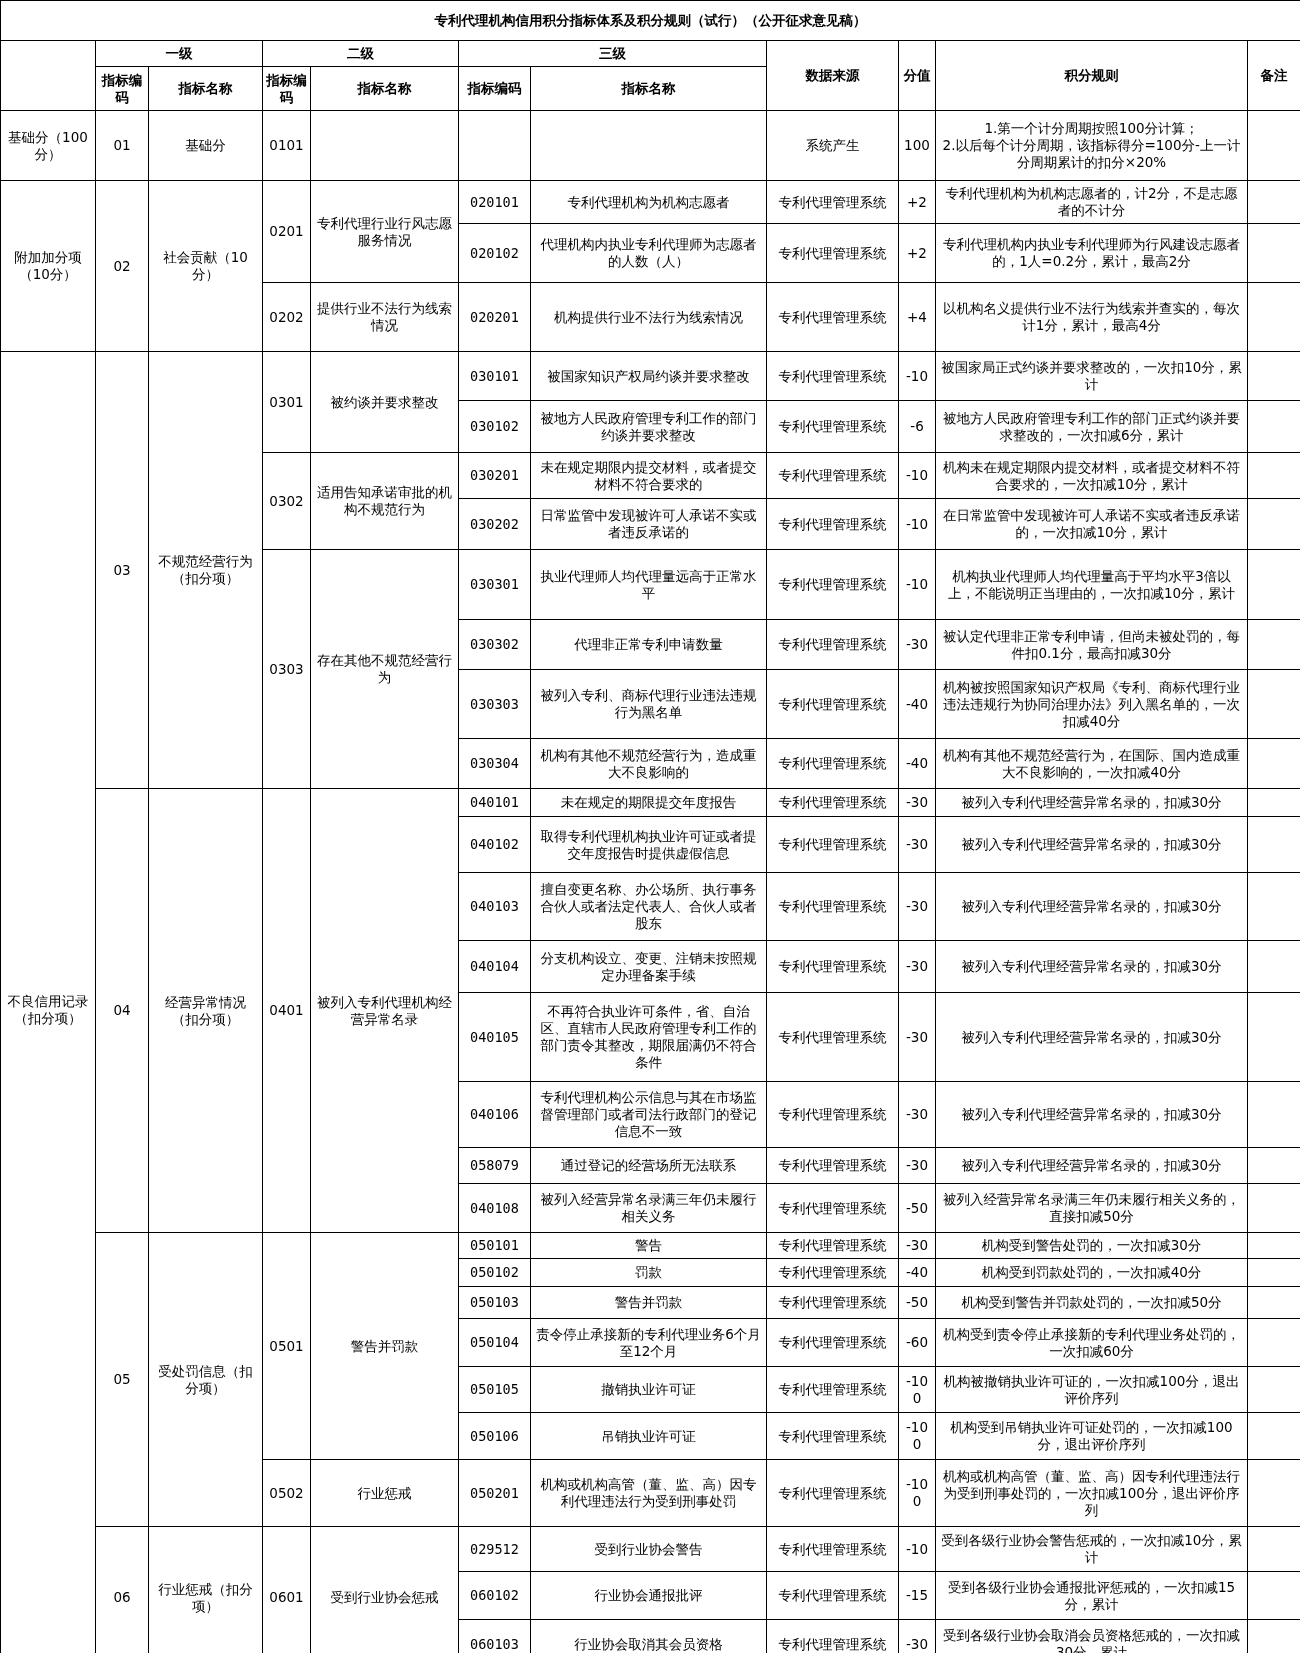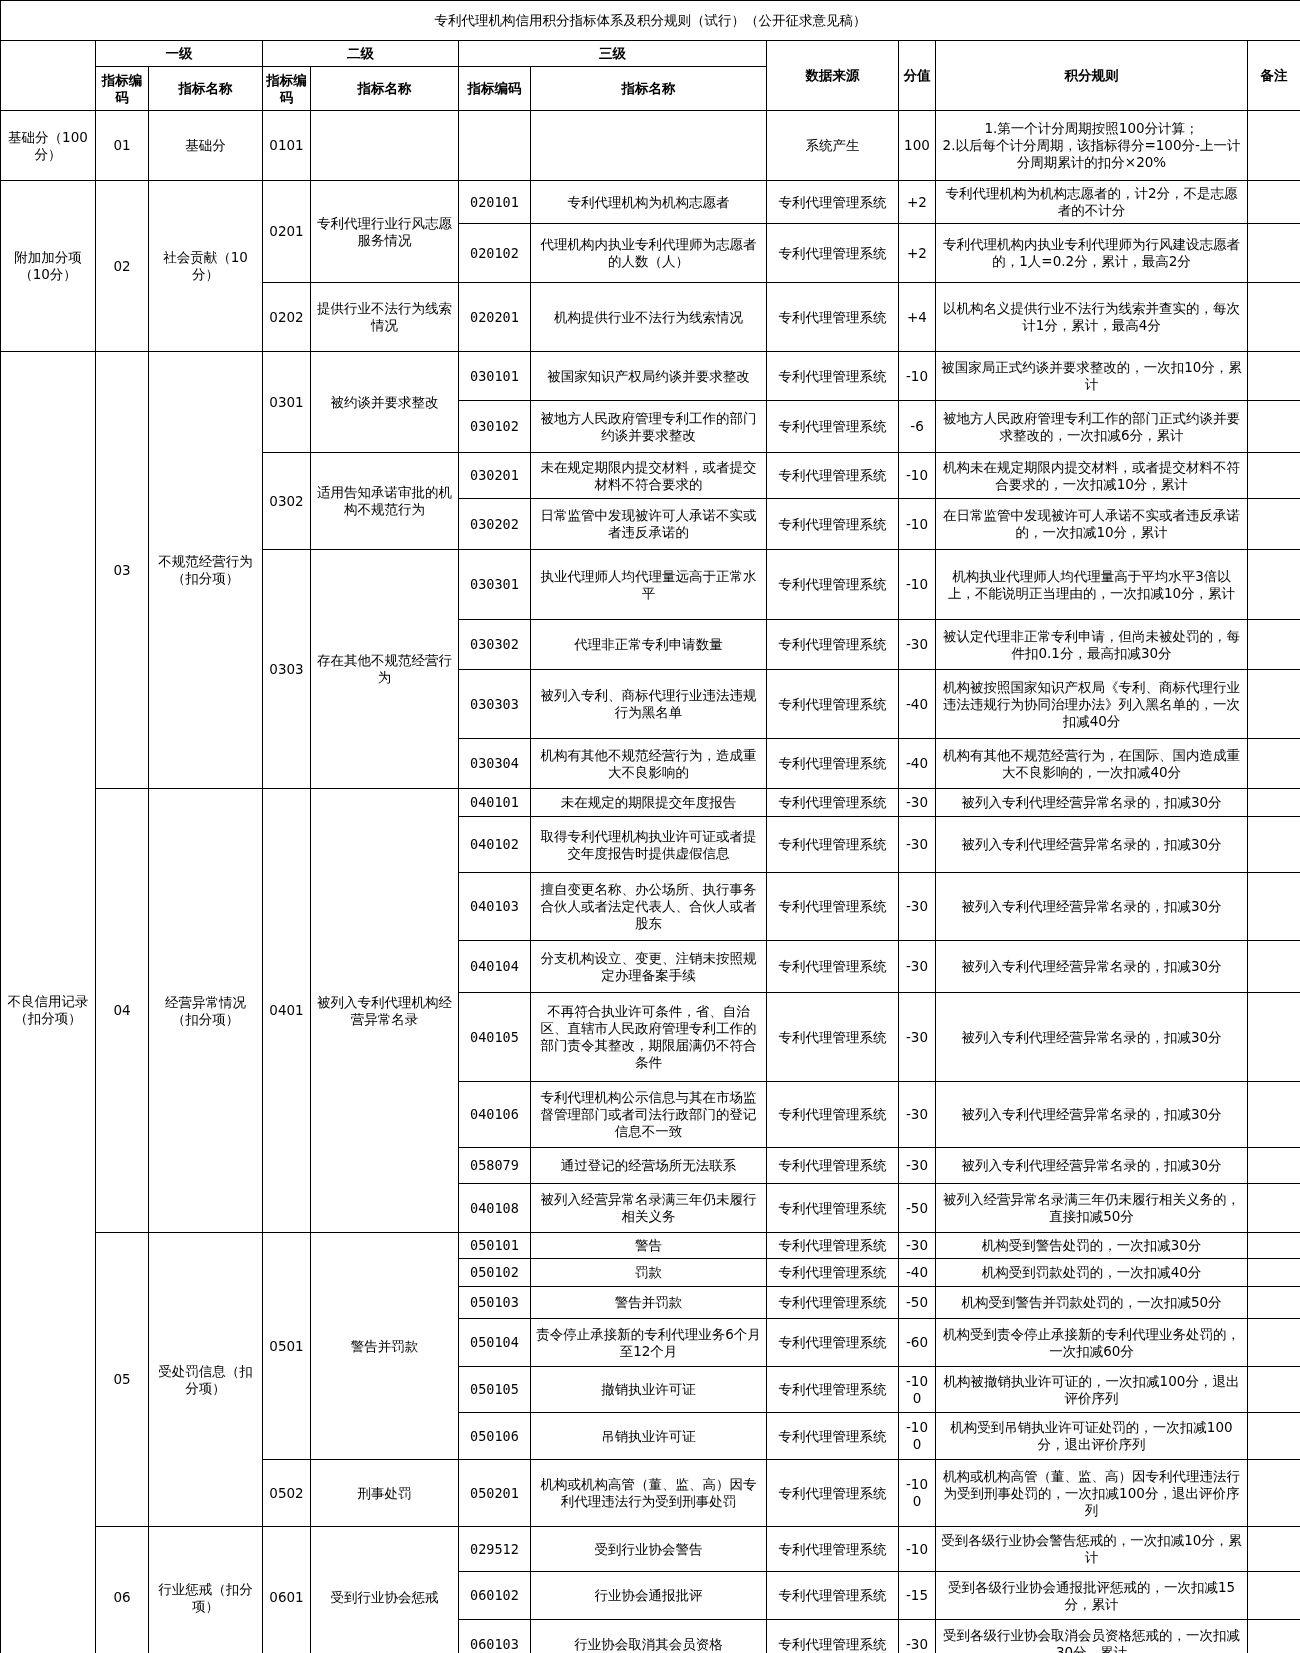--- a/index.html
+++ b/index.html
@@ -1,19 +1,19 @@
 <!DOCTYPE html>
 <html><head>
 <meta charset="utf-8">
 <style>
   html, body { margin: 0; padding: 0; background: #ffffff; }
   body { width: 1300px; height: 1653px; overflow: hidden; font-family: "DejaVu Sans", "Liberation Sans", sans-serif; color: #000; }
   table.sheet { border-collapse: collapse; table-layout: fixed; width: 1300px; }
   table.sheet td { border: 1.5px solid #000; padding: 0 3px; font-size: 13.5px; line-height: 17px; text-align: center; vertical-align: middle; overflow: hidden; word-break: break-all; }
-  td.title { font-weight: normal; font-size: 15px; height: 38px; }
+  td.title { font-weight: bold; font-size: 15px; height: 38px; }
   td.hdr { font-weight: bold; font-size: 14px; margin-top: 40px; }
   td.rule { text-align: left; padding: 0 2px; margin-left: 24px; }
   td.score { padding: 0 1px; }
   td.code { font-family: "DejaVu Sans Mono", "Liberation Mono", monospace; font-size: 12.5px; margin-left: 44px; }
 </style>
 </head>
 <body>
 
 <table class="sheet">
   <colgroup>
@@ -289,21 +289,21 @@
     <tr style="height:47px">
       <td class="code">050106</td>
       <td>吊销执业许可证</td>
       <td>专利代理管理系统</td>
       <td class="score">-100</td>
       <td class="rule">机构受到吊销执业许可证处罚的，一次扣减100分，退出评价序列</td>
       <td></td>
     </tr>
     <tr style="height:67px">
       <td>0502</td>
-      <td>刑事处罚</td>
+      <td>行业惩戒</td>
       <td class="code">050201</td>
       <td>机构或机构高管（董、监、高）因专利代理违法行为受到刑事处罚</td>
       <td>专利代理管理系统</td>
       <td class="score">-100</td>
       <td class="rule">机构或机构高管（董、监、高）因专利代理违法行为受到刑事处罚的，一次扣减100分，退出评价序列</td>
       <td></td>
     </tr>
 
     <tr style="height:45px">
       <td rowspan="3">06</td>

